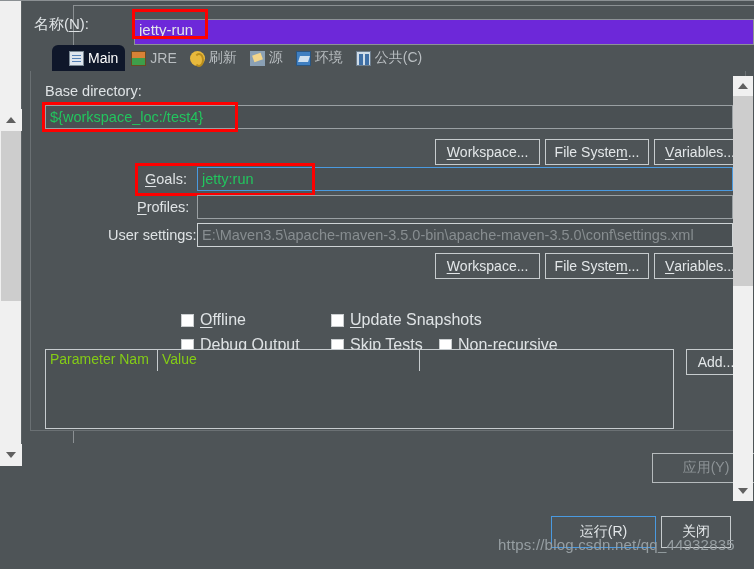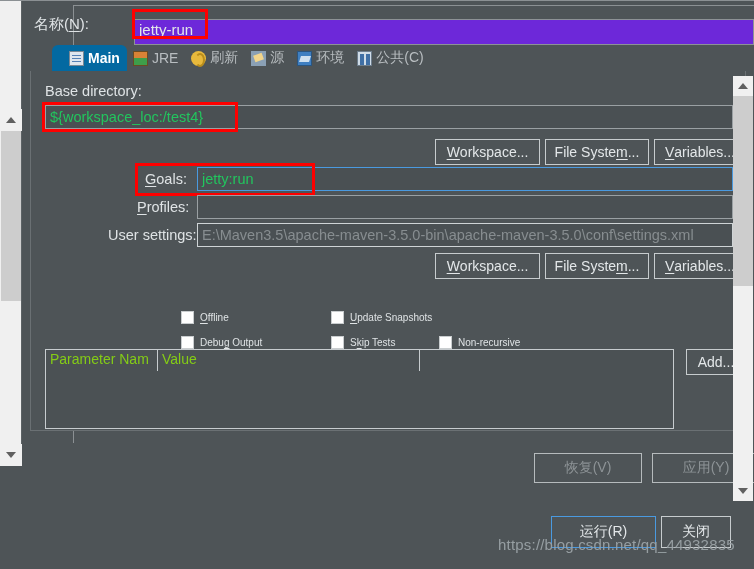--- a/index.html
+++ b/index.html
@@ -105,24 +105,24 @@
   .tabstrip {
     position: absolute; left: 30px; top: 44px; width: 700px; height: 26px;
     display: flex; align-items: flex-end; gap: 0px;
   }
   .tab {
     display: flex; align-items: center; gap: 4px;
     height: 26px; padding: 0 7px 0 6px;
     color: #b9bec1; font-size: 14px; white-space: nowrap;
   }
   .tab.selected {
-    background: #0369a1;
+    background: #0f172a;
     color: #ffffff;
     border-radius: 6px 6px 0 0;
-    font-weight: bold;
+    font-weight: normal;
     padding-left: 17px;
   }
   .tab-ico {
     width: 15px; height: 15px; display: inline-block; position: relative;
     flex: none;
   }
 
   
   .ico-main { background: #dfe6ee; border: 1px solid #7a8894; }
   .ico-main::after {
@@ -183,21 +183,21 @@
   .btn.disabled { color: #8d9396; border-color: #b6bbbd; }
   .btn.focused { border: 1px solid #4a9ae0; }
   u { text-underline-offset: 2px; }
 
   
   .cbrow { position: absolute; display: flex; align-items: center; gap: 6px; }
   .cbox {
     width: 13px; height: 13px; background: #ffffff; border: 1px solid #c9cdcf;
     flex: none;
   }
-  .cblabel { color: #dfe3e5; font-size: 10px; white-space: nowrap; }
+  .cblabel { color: #dfe3e5; font-size: 16px; white-space: nowrap; }
 
   
   .combo {
     position: absolute; width: 42px; height: 24px;
     background: #6f7579; border: 1px solid #cdd1d3;
     display: flex; align-items: center; padding: 0 4px;
     color: #f2f4f5; font-size: 14px; justify-content: space-between;
   }
   .combo .cv { line-height: 20px; }
 
@@ -373,21 +373,20 @@
             <div class="pth c1">Parameter Nam</div>
             <div class="pth c2">Value</div>
             <div class="pth c3"></div>
           </div>
         </div>
 
         <div class="btn" style="left:655px; top:278px; width:60px;">Add...</div>
 
       </div>
 
-      <div class="btn disabled" style="left:512px; top:452px; width:108px; height:30px;">恢复(V)</div>
       <div class="btn disabled" style="left:630px; top:452px; width:108px; height:30px;">应用(Y)</div>
 
     </div>
 
     <div class="right-scrollbar">
       <div class="rs-arrow up">
         <span class="rs-chev up"></span>
       </div>
       <div class="rs-thumb"></div>
       <div class="rs-arrow down">

